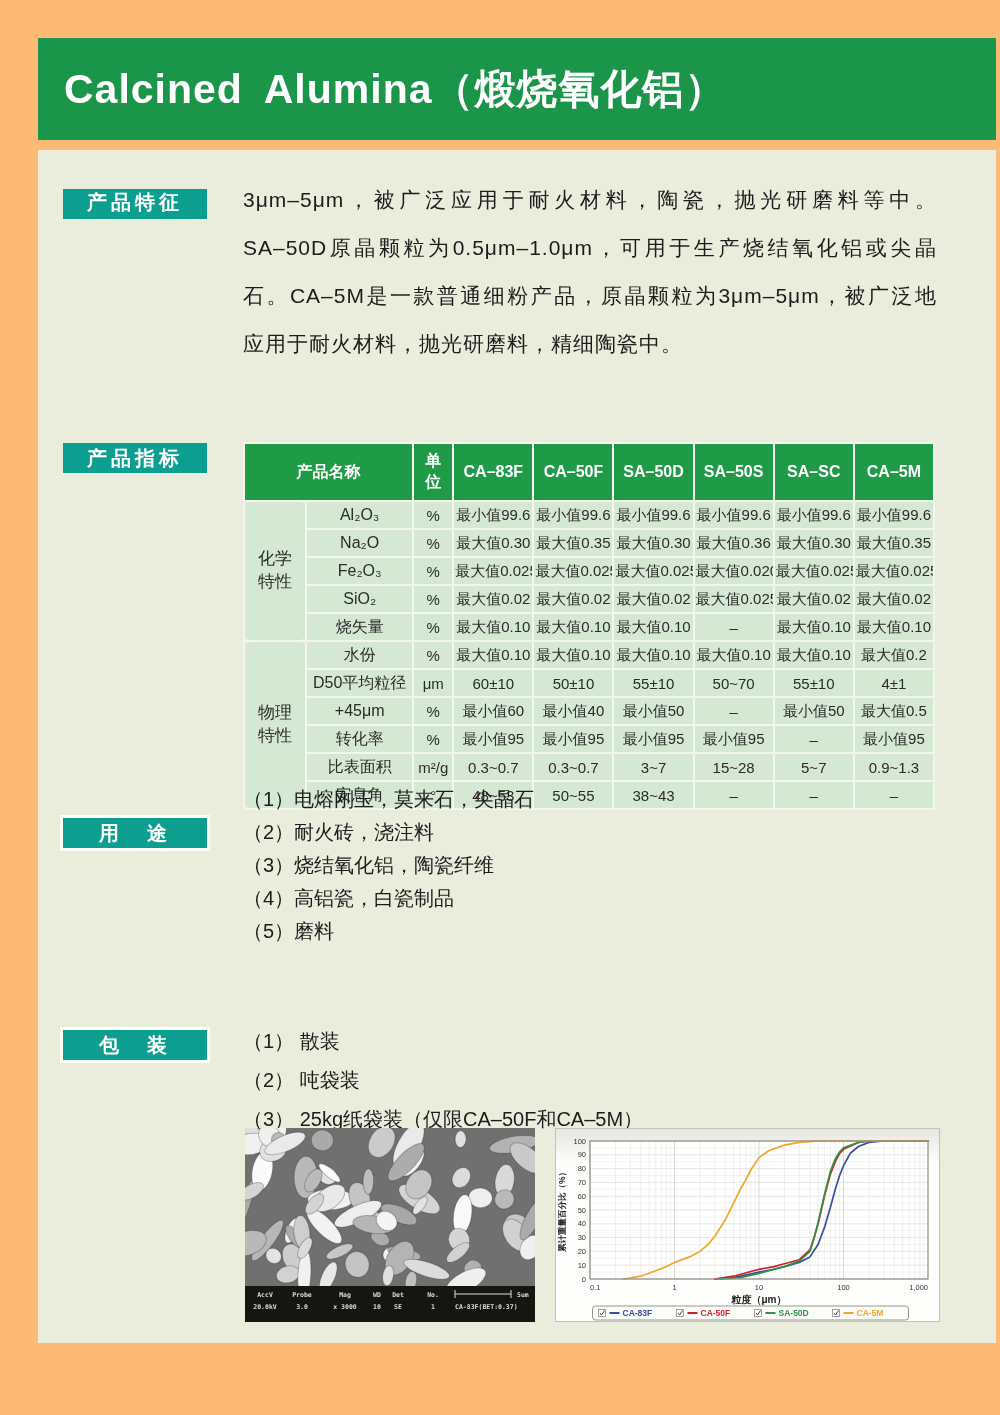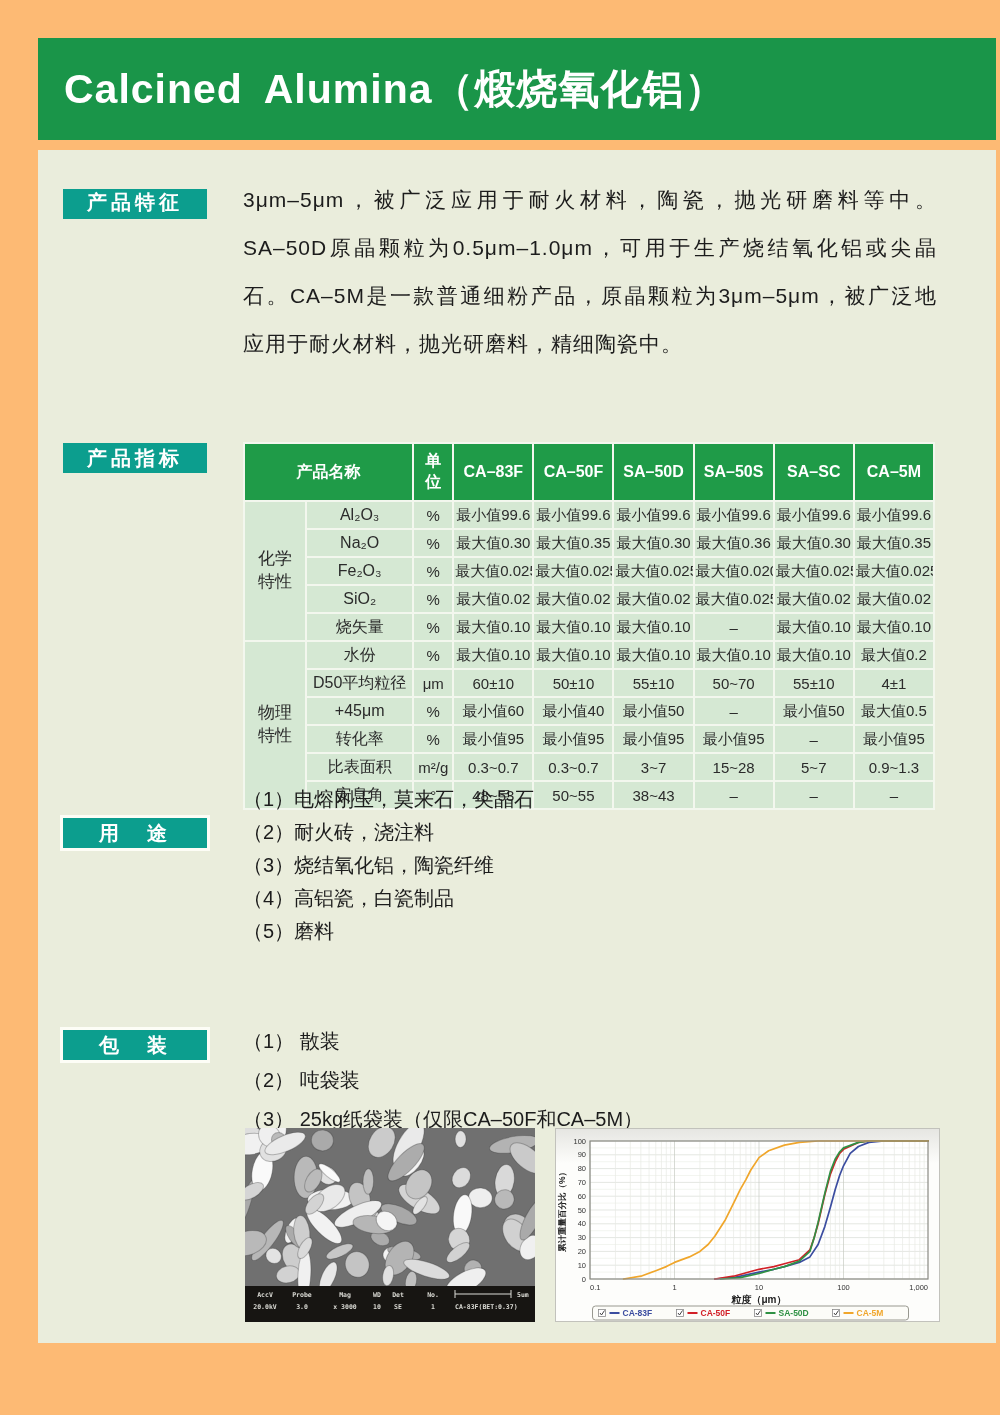--- a/index.html
+++ b/index.html
@@ -26,21 +26,21 @@
   .features-text .pline{text-align:justify;text-align-last:justify;letter-spacing:1px;}
   .features-text .pline.first{padding-left:44px;}
   .features-text .pline.last{text-align:left;text-align-last:left;}
 
   #spec-table{position:absolute;left:205px;top:292px;width:692px;border-collapse:collapse;
               table-layout:fixed;}
   #spec-table th{background:#1f9b48;color:#fff;font-size:16px;font-weight:bold;height:30px;
                  border:2px solid #f3f7ee;padding:7px;text-align:center;}
   #spec-table td{background:#d5e8d3;color:#2b2b2b;font-size:15px;height:26px;
                  border:2px solid #f3f7ee;padding:0 1px;text-align:center;white-space:nowrap;overflow:hidden;}
-  #spec-table td.gcell{font-size:17px;line-height:1.35;}
+  #spec-table td.gcell{font-size:17px;line-height:1.35;border-radius:9px;}
   #spec-table td.pcell{font-size:16px;}
 
   .list-block{position:absolute;left:205px;color:#1c1c1c;font-size:20px;}
   #uses-list{top:633px;line-height:33px;}
   #pack-list{top:872px;line-height:39px;}
 
   .sem-wrap{position:absolute;left:207px;top:978px;width:290px;height:194px;}
   .chart-wrap{position:absolute;left:517px;top:978px;width:385px;height:194px;
               background:linear-gradient(#e6e6e2,#fdfdfb 18%);border:1px solid #c2c2bc;box-sizing:border-box;}
   svg{display:block;}

